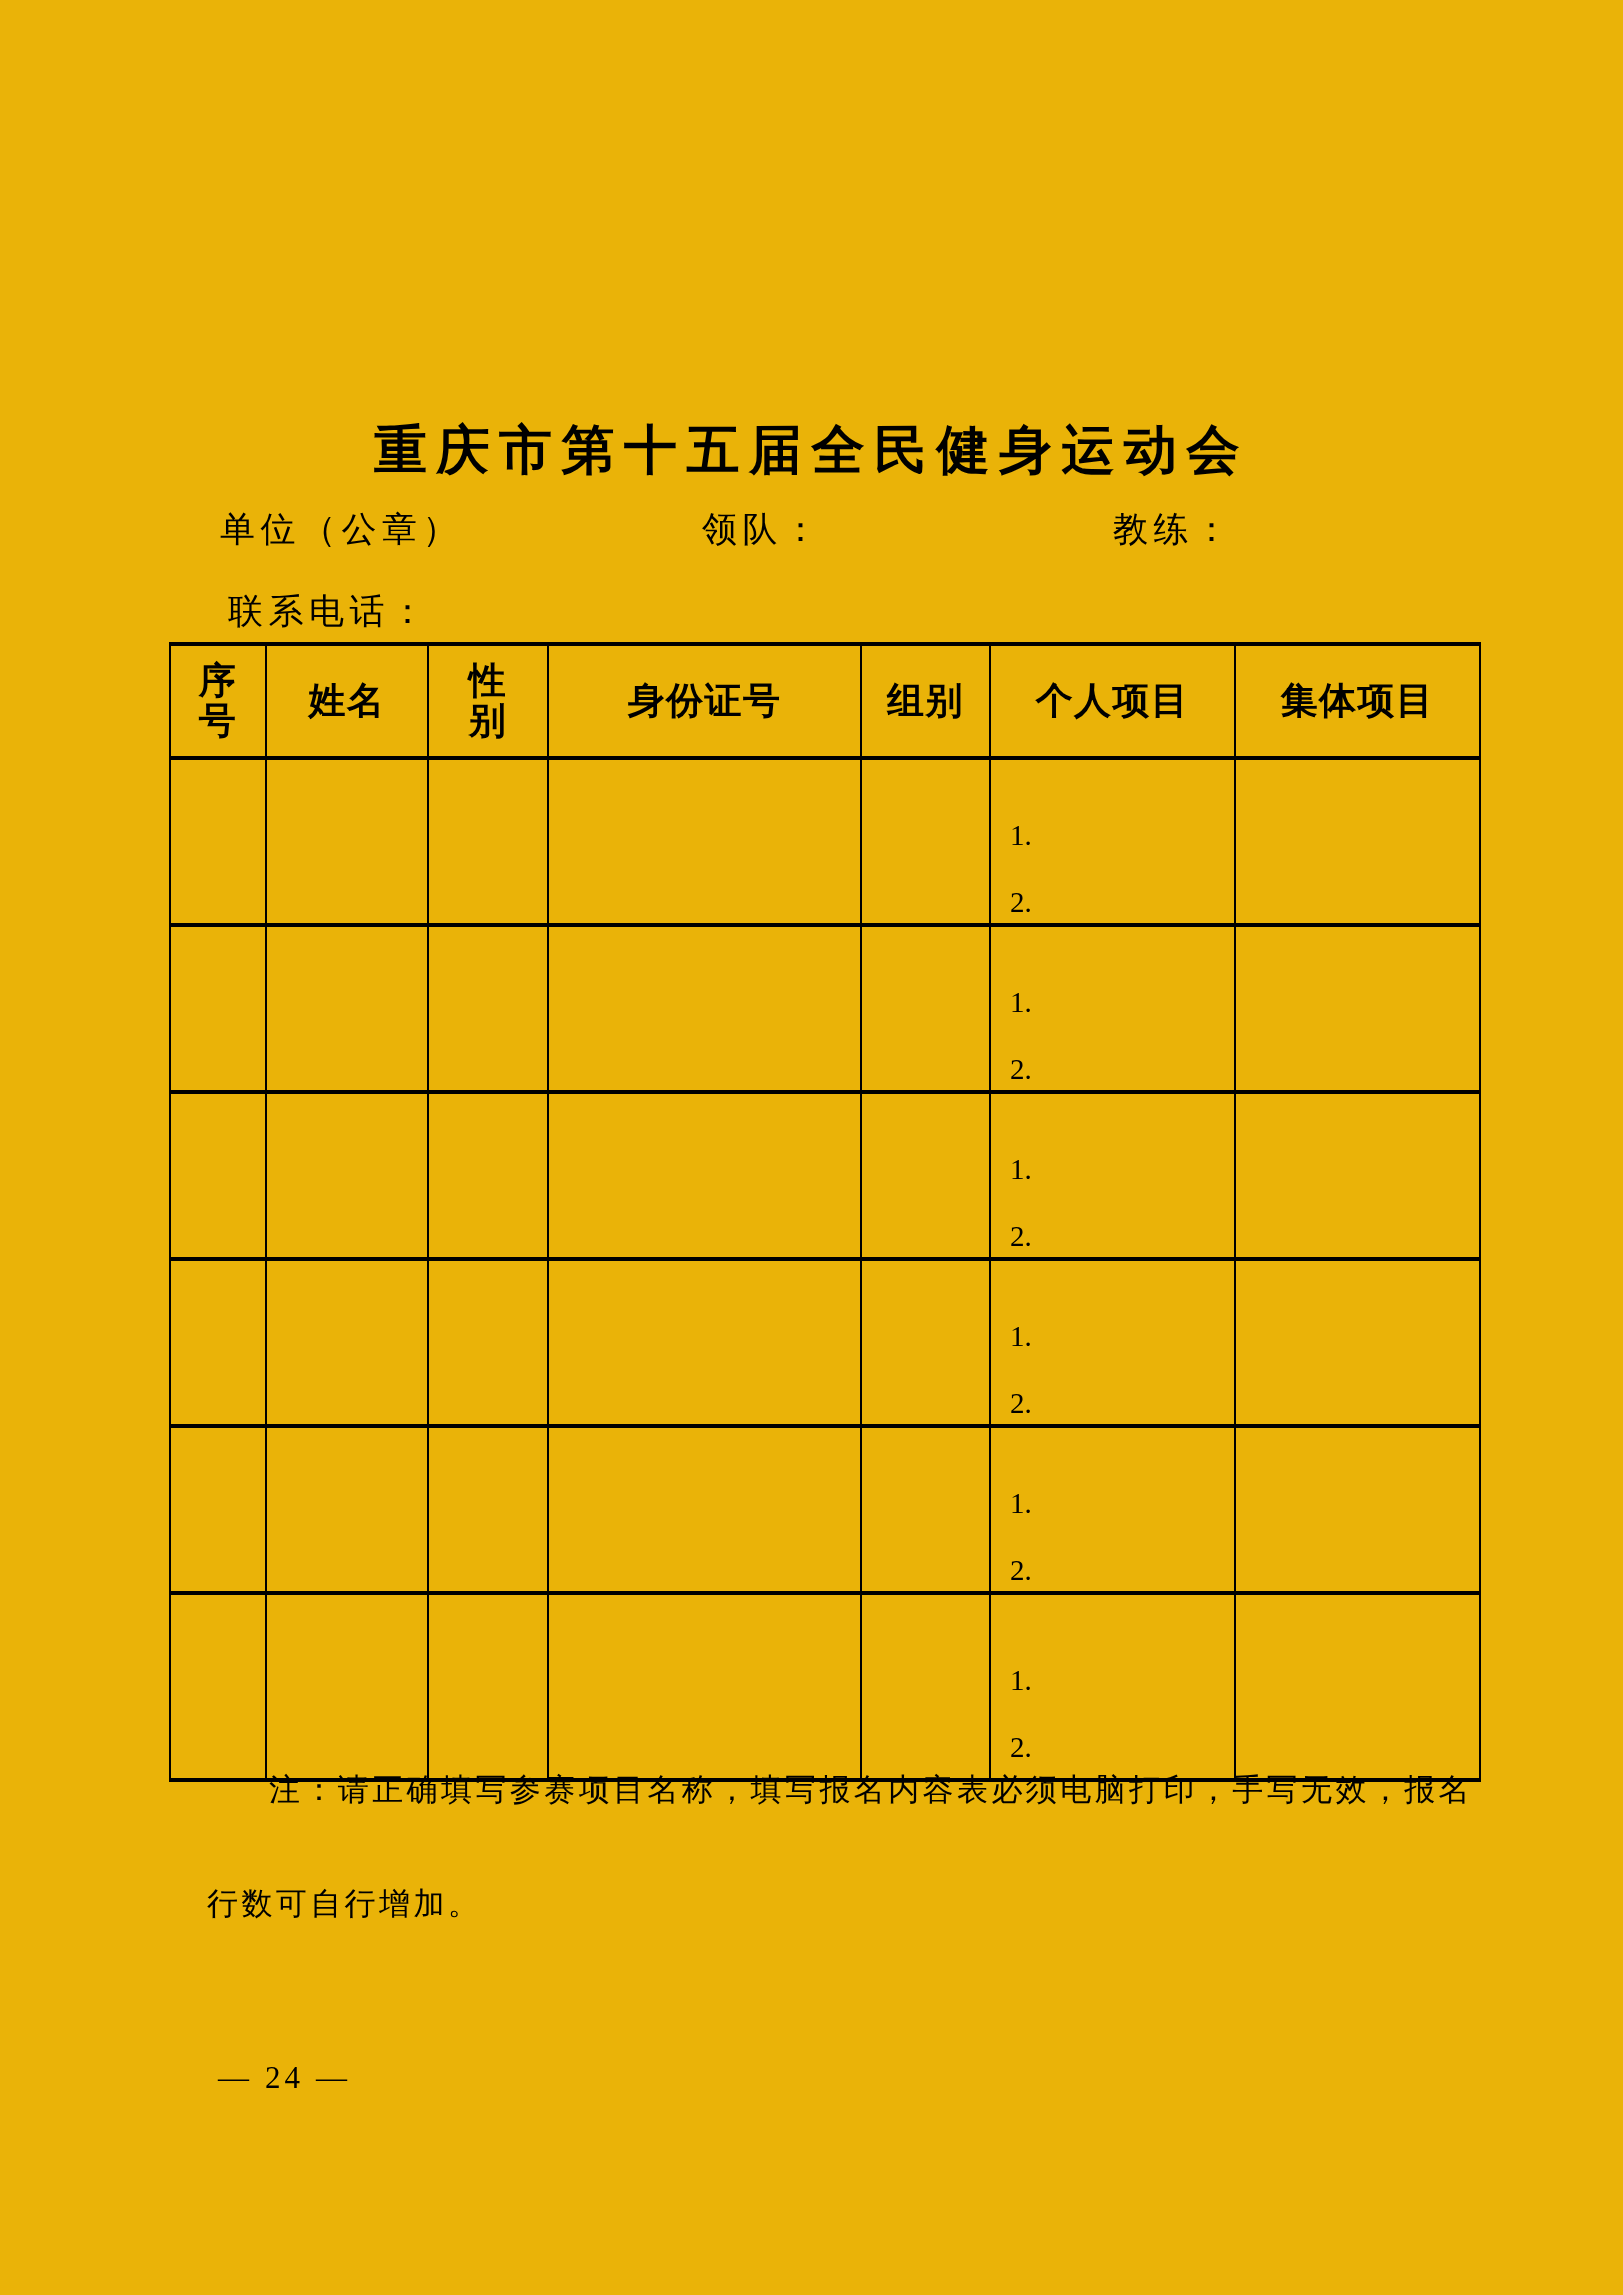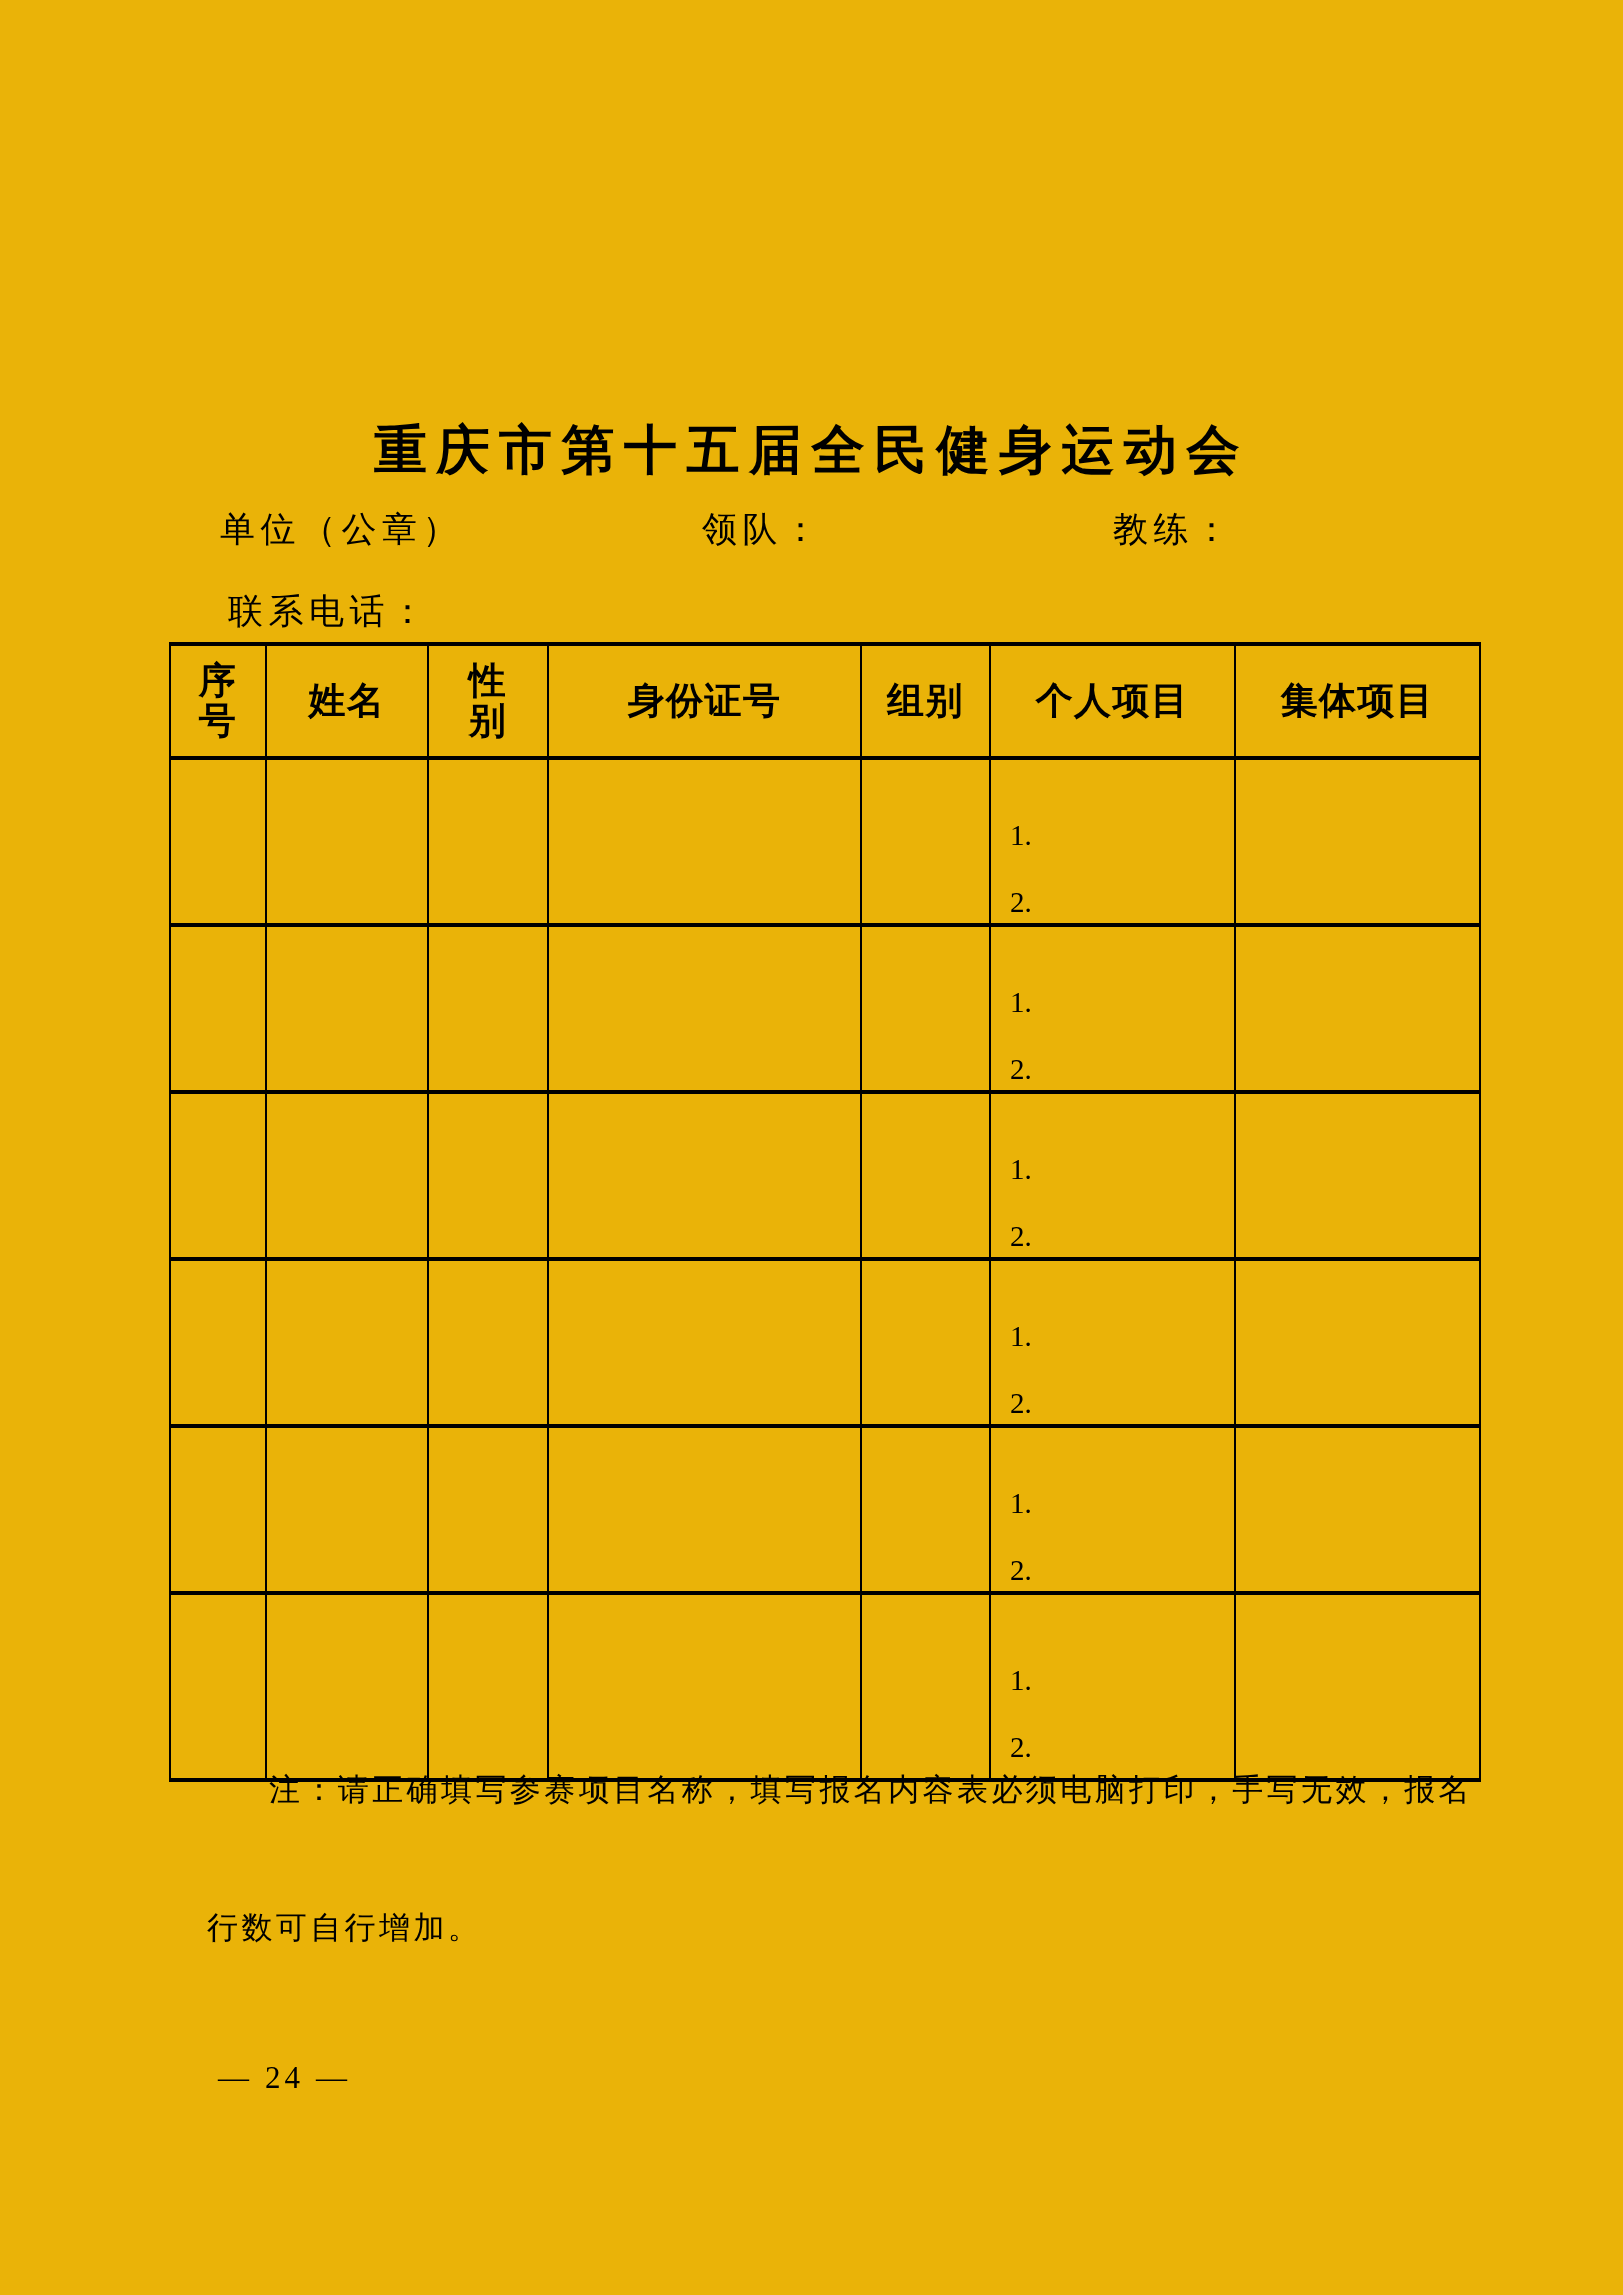--- a/index.html
+++ b/index.html
@@ -76,21 +76,21 @@
     line-height: 1.15;
   }
   .note-line {
     position: absolute;
     font-family: "Liberation Serif", serif;
     font-size: 31px;
     letter-spacing: 3.4px;
     white-space: nowrap;
   }
   #note-line-1 { left: 269px; top: 1769px; }
-  #note-line-2 { left: 207px; top: 1883px; margin-top: 24px; }
+  #note-line-2 { left: 207px; top: 1883px; }
   .page-number {
     position: absolute;
     left: 218px;
     top: 2060px;
     font-family: "Liberation Serif", serif;
     font-size: 31px;
     letter-spacing: 4.1px;
     white-space: nowrap;
   }
 </style>

